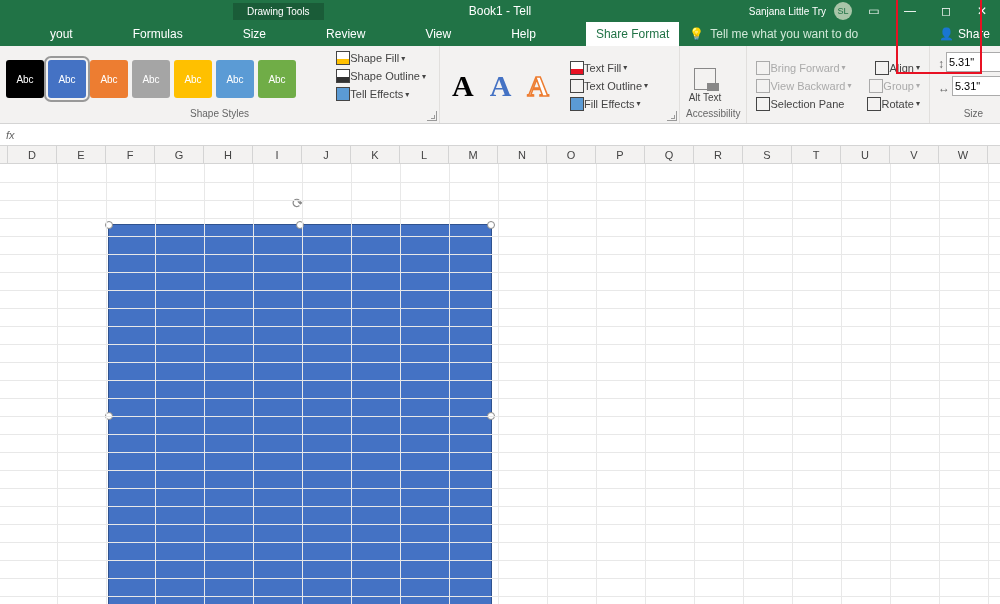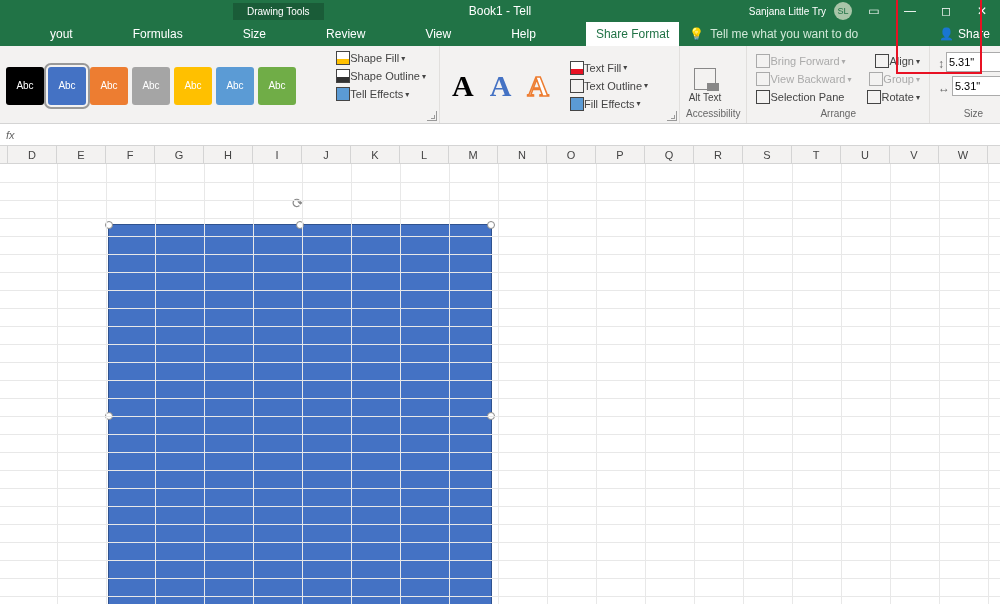--- a/index.html
+++ b/index.html
@@ -101,20 +101,21 @@
   <div class="group" style="flex:0 0 440px;">
     <div class="group-content" id="swatches" style="padding-right: 110px;">
         <div class="style-swatch" style="background: rgb(0, 0, 0);">Abc</div>
         <div class="style-swatch selected" style="background: rgb(68, 114, 196);">Abc</div>
         <div class="style-swatch" style="background: rgb(237, 125, 49);">Abc</div>
         <div class="style-swatch" style="background: rgb(165, 165, 165);">Abc</div>
         <div class="style-swatch" style="background: rgb(255, 192, 0);">Abc</div>
         <div class="style-swatch" style="background: rgb(91, 155, 213);">Abc</div>
         <div class="style-swatch" style="background: rgb(112, 173, 71);">Abc</div>
       </div>
+    <div class="group-label">Shape Styles</div>
     <div class="dialog-launcher"></div>
     <div style="position:absolute; right:10px; top:4px;" class="vstack">
       <div class="vstack-item">
           <span class="icon-box" style="background:linear-gradient(#fff 60%,#ffc000 60%)"></span>
           <span>Shape Fill</span>
           <span class="chev">▾</span>
         </div>
       <div class="vstack-item">
           <span class="icon-box" style="background:linear-gradient(#fff 60%,#333 60%)"></span>
           <span>Shape Outline</span>
@@ -193,21 +194,20 @@
             <span>Group</span>
             <span class="chev">▾</span>
           </div>
         <div class="vstack-item">
             <span class="icon-box"></span>
             <span>Rotate</span>
             <span class="chev">▾</span>
           </div>
       </div>
     </div>
-    <div class="group-label">Arrange</div>
   </div>
 
   <div class="group size-group" style="flex:0 0 88px; position:relative;">
     <div>
       <div style="display:flex;align-items:center;gap:2px;">
         <span style="font-size:12px;color:#666;">↕</span>
         <div class="size-input">
           <input class="size-val" value="5.31&quot;" style="">
 
         </div>

